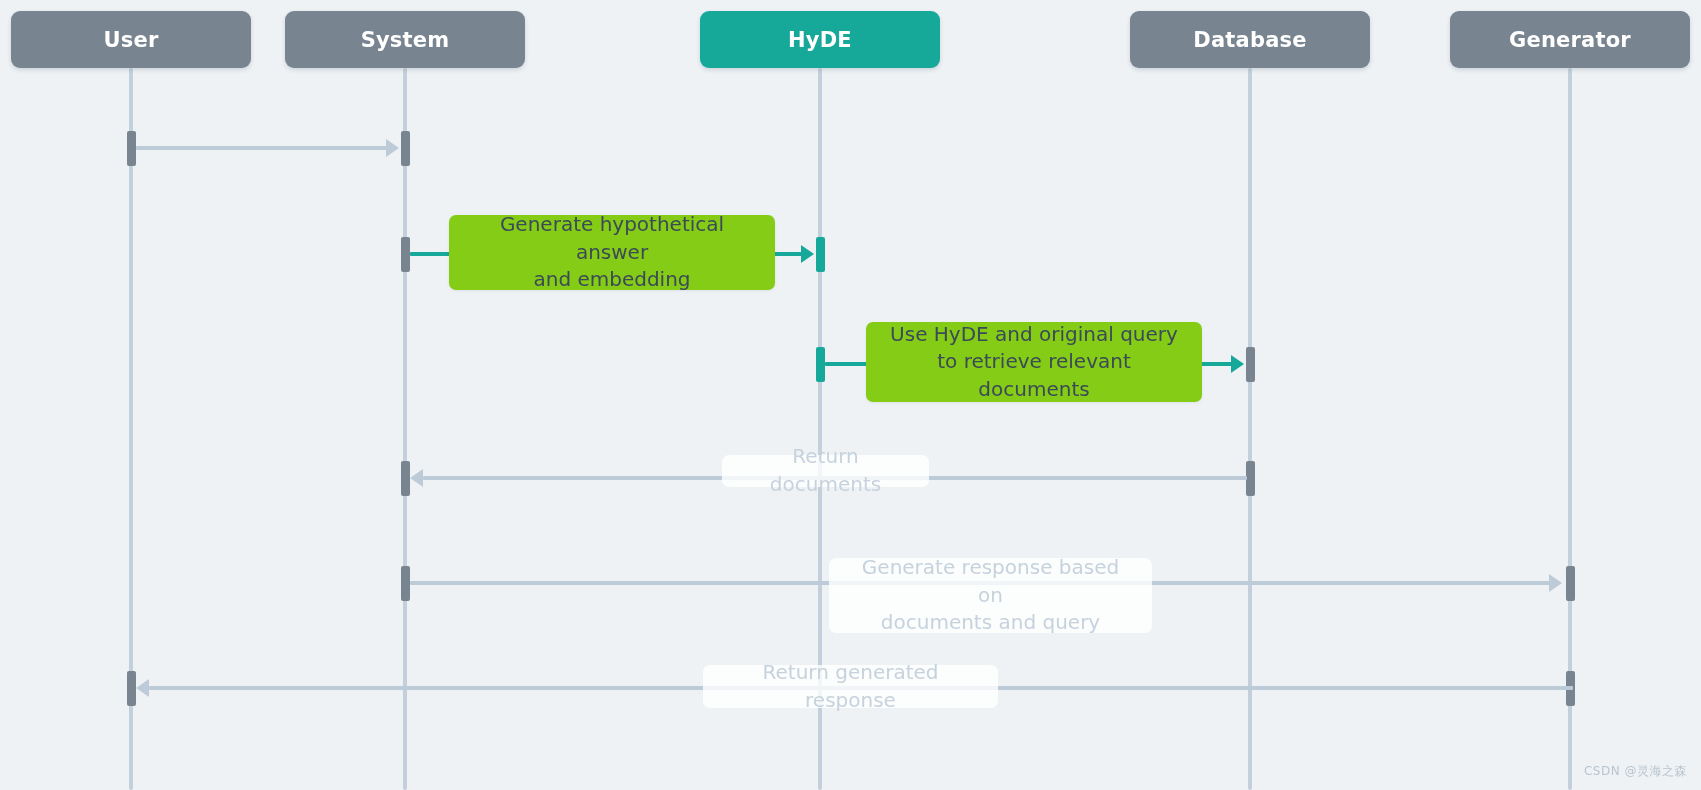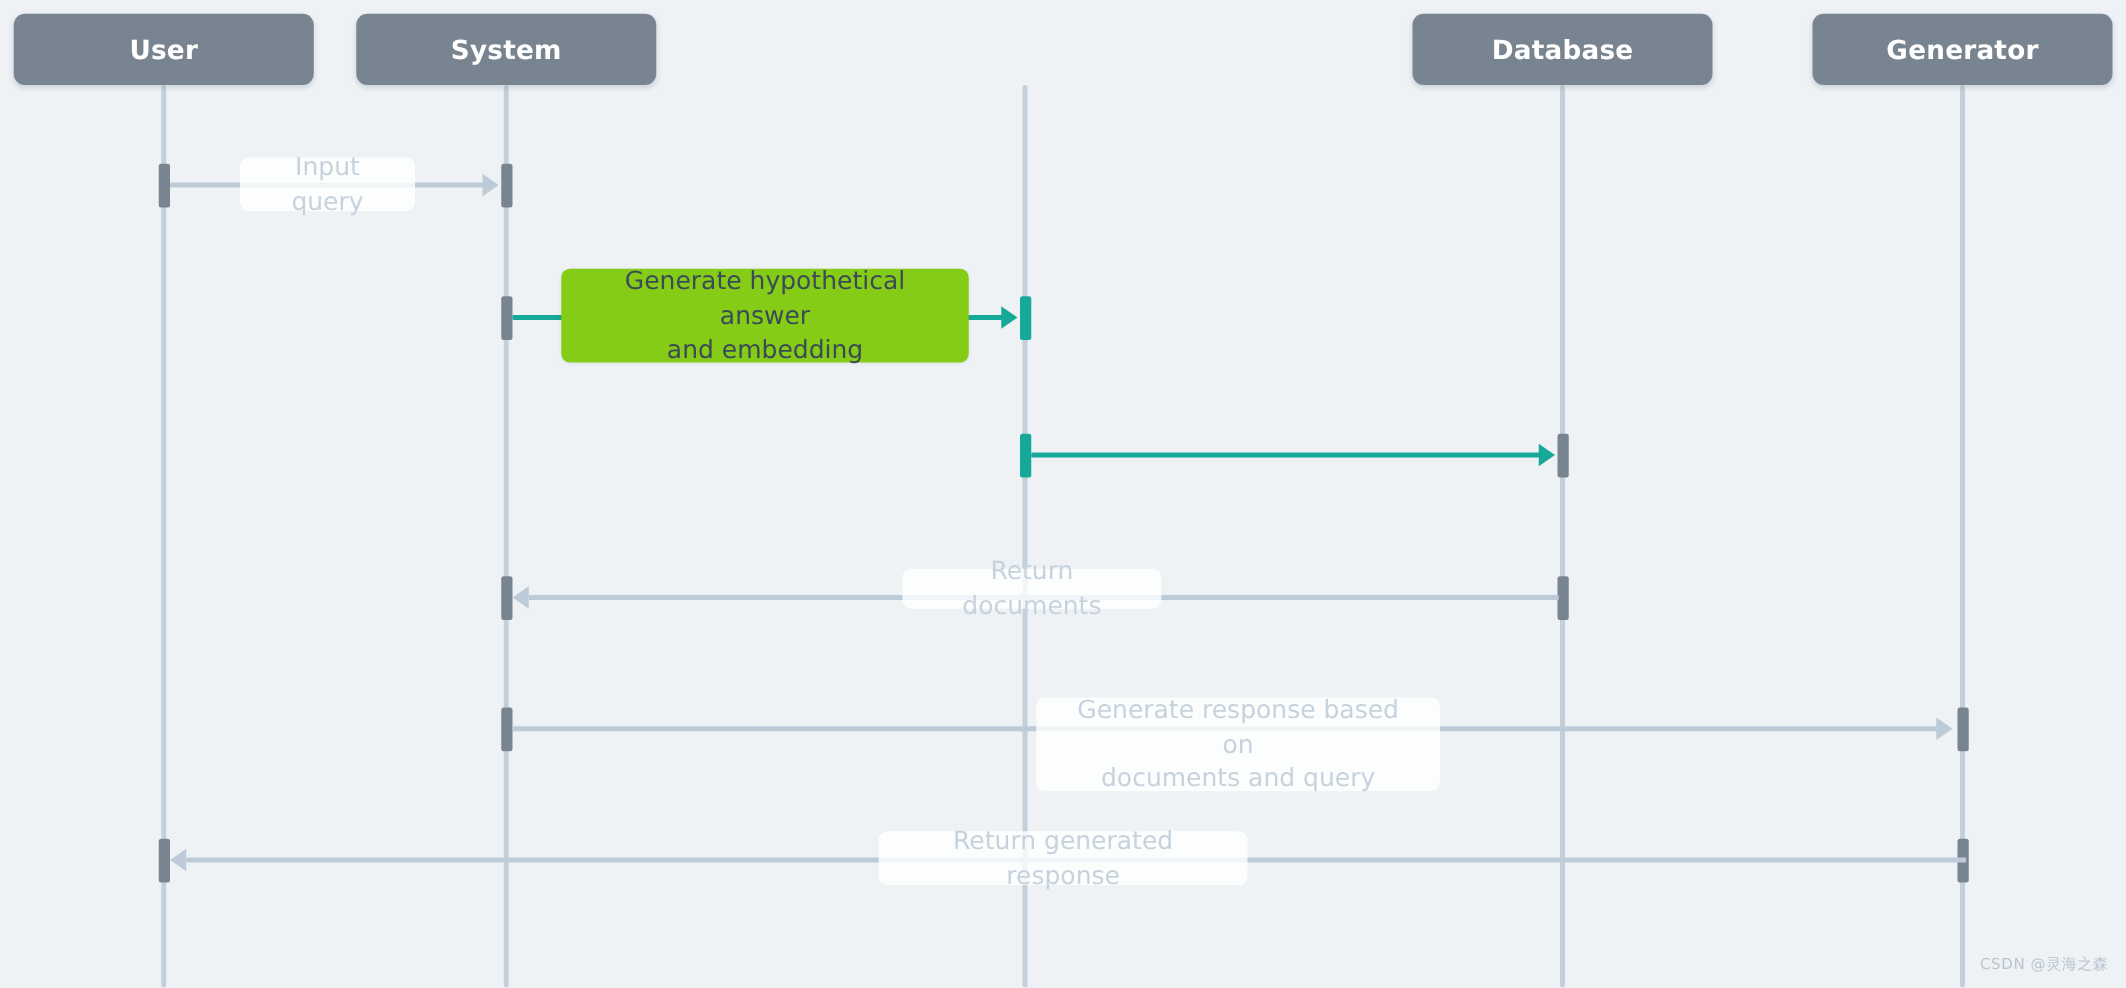--- a/index.html
+++ b/index.html
@@ -125,50 +125,54 @@
   <div class="lifeline" style="left:1568px"></div>
 
   <div class="participant grey" style="left:11px;width:240px">
     <span class="plabel">User</span>
   </div>
 
   <div class="participant grey" style="left:285px;width:240px">
     <span class="plabel">System</span>
   </div>
 
+  <div class="participant teal" style="left:700px;width:240px">
+    <span class="plabel">HyDE</span>
+  </div>
 
   <div class="participant grey" style="left:1130px;width:240px">
     <span class="plabel">Database</span>
   </div>
 
   <div class="participant grey" style="left:1450px;width:240px">
     <span class="plabel">Generator</span>
   </div>
 
   <div class="activation grey" style="left:127px;top:131px;height:35px"></div>
   <div class="activation grey" style="left:401px;top:131px;height:35px"></div>
   <div class="msgline grey" style="left:136px;top:146px;width:252px"></div>
   <div class="arrowhead right grey" style="left:386px;top:139px"></div>
-  <div class="msgbox faded" style="left:192px;top:126px;width:140px;height:43px">
-    <span class="mtext">Input query</span>
-  </div>
 
   <div class="activation grey" style="left:401px;top:237px;height:35px"></div>
   <div class="activation teal" style="left:816px;top:237px;height:35px"></div>
   <div class="msgline teal" style="left:410px;top:252px;width:393px"></div>
   <div class="arrowhead right teal" style="left:801px;top:245px"></div>
   <div class="msgbox active" style="left:449px;top:215px;width:326px;height:75px">
     <span class="mtext">Generate hypothetical answer
 and embedding</span>
   </div>
 
   <div class="activation teal" style="left:816px;top:347px;height:35px"></div>
   <div class="activation grey" style="left:1246px;top:347px;height:35px"></div>
   <div class="msgline teal" style="left:825px;top:362px;width:408px"></div>
   <div class="arrowhead right teal" style="left:1231px;top:355px"></div>
+  <div class="msgbox active" style="left:866px;top:322px;width:336px;height:80px">
+    <span class="mtext">Use HyDE and original query
+to retrieve relevant documents</span>
+  </div>
 
   <div class="activation grey" style="left:401px;top:461px;height:35px"></div>
   <div class="activation grey" style="left:1246px;top:461px;height:35px"></div>
   <div class="msgline grey" style="left:423px;top:476px;width:824px"></div>
   <div class="arrowhead left grey" style="left:410px;top:469px"></div>
   <div class="msgbox faded" style="left:722px;top:455px;width:207px;height:32px">
     <span class="mtext">Return documents</span>
   </div>
 
   <div class="activation grey" style="left:401px;top:566px;height:35px"></div>

